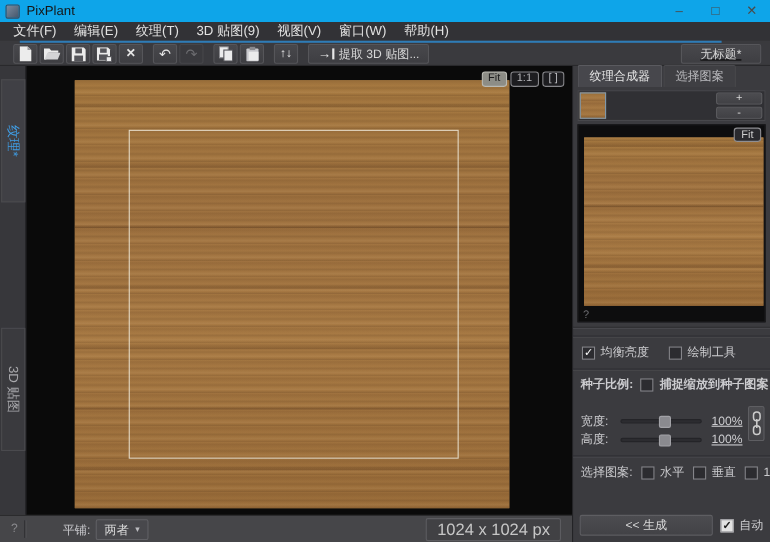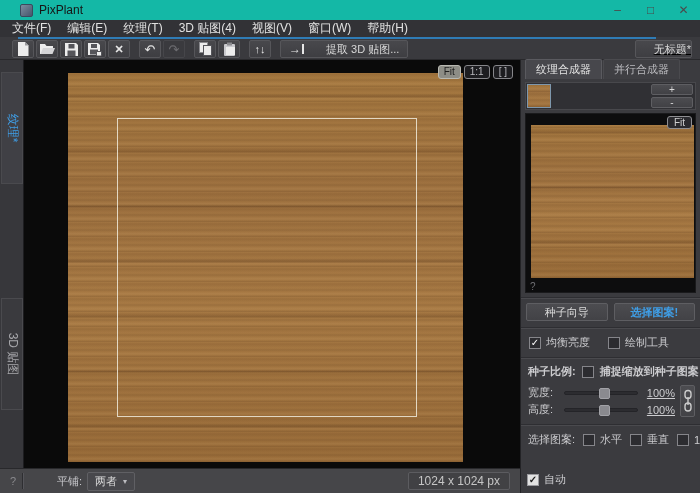--- a/index.html
+++ b/index.html
@@ -1,21 +1,21 @@
 <!DOCTYPE html>
 <html><head>
 <meta charset="utf-8">
 <style>
   * { margin:0; padding:0; box-sizing:border-box; }
   html,body { width:700px; height:493px; overflow:hidden; background:#2f2f33;
     font-family:"Liberation Sans", sans-serif; -webkit-font-smoothing:antialiased; }
   .window { width:700px; height:493px; display:flex; flex-direction:column; background:#3a3a3e; }
 
   
-  .titlebar { height:20px; background:#14b8a6; display:flex; align-items:center; padding-left:20px; }
+  .titlebar { height:20px; background:#0ea5e9; display:flex; align-items:center; padding-left:5px; }
   .app-icon { width:13px; height:13px; margin-right:6px; border-radius:2px;
     background:linear-gradient(135deg,#7d8da0,#44556b); border:1px solid #3a4a5e; }
   .title-text { font-size:12px; color:#161616; }
   .win-controls { margin-left:auto; display:flex; height:100%; }
   .win-btn { width:33px; height:100%; display:flex; align-items:center; justify-content:center;
     color:#4a4a4a; font-size:12px; }
 
   
   .menubar { height:17px; background:#323236; display:flex; align-items:center; padding-left:4px; }
   .menu-item { color:#e2e2e2; font-size:12px; padding:0 8px; line-height:17px; }
@@ -28,22 +28,22 @@
     background:linear-gradient(#48484c,#3e3e42); border:1px solid #56565a; border-radius:2px; margin-right:2px; }
   .tbtn.disabled { background:none; border-color:#46464a; }
   .tgap { width:7px; }
   .glyph { color:#e6e6e6; font-size:13px; line-height:1; }
   .glyph.small { font-size:11px; font-weight:bold; }
   .glyph.dim { color:#6d6d71; }
   .extract-btn { padding:0 8px; gap:4px; }
   .extract-icon { display:flex; align-items:center; }
   .extract-icon .arrow { color:#e6e6e6; font-size:12px; font-weight:bold; }
   .extract-icon .bar { width:2px; height:10px; background:#e6e6e6; margin-left:1px; }
-  .tbtn-label { color:#d8d8d8; font-size:11px; white-space:nowrap;margin-left:18px; }
-  .untitled-btn { margin-left:auto; padding:0 0;text-decoration:underline; }
+  .tbtn-label { color:#d8d8d8; font-size:11px; white-space:nowrap; }
+  .untitled-btn { margin-left:auto; padding:0 17px;text-decoration:underline; }
 
   
   .main { height:433px; display:flex; }
   .left-col { flex:1; display:flex; flex-direction:column; min-width:0; }
   .canvas-row { flex:1; display:flex; min-height:0; }
 
   
   .side-tabs { width:24px; background:#37373b; border-right:1px solid #1d1d20; position:relative; }
   .vtab { position:absolute; left:1px; width:22px; height:112px; background:#3a3a3e;
     border:1px solid #4a4a4e; }
@@ -80,21 +80,21 @@
   
   .statusbar { height:25px; background:#464649; border-top:1px solid #28282b;
     display:flex; align-items:center; padding:0 6px; }
   .sb-help { color:#8a8a8e; font-size:11px; width:14px; text-align:center; }
   .sb-sep { width:1px; height:16px; background:#2e2e31; margin:0 6px 0 2px; box-shadow:1px 0 0 #55555a; }
   .sb-label { color:#c9c9cd; font-size:11px; margin:0 5px 0 28px; }
   .dd { display:flex; align-items:center; gap:6px; background:#48484c; border:1px solid #606064;
     border-radius:2px; padding:1px 7px; color:#dcdcdc; font-size:11px;text-align:right; }
   .dd .caret { font-size:8px; color:#bcbcc0; }
   .size-badge { margin-left:auto; margin-right:4px; background:#414144; border:1px solid #5c5c60;
-    border-radius:2px; padding:1px 9px; color:#c6c6c6; font-size:12px; }
+    border-radius:2px; padding:1px 9px; color:#c6c6c6; font-size:15px; }
 
   
   .rp { width:180px; background:#3b3b3f; border-left:1px solid #232326; display:flex; flex-direction:column; }
   .rp-tabs { height:19px; display:flex; align-items:flex-end; padding-left:4px; gap:1px; }
   .rp-tab { font-size:11px; padding:2px 10px 2px; color:#bbbbbf; background:#3f3f43;
     border:1px solid #4a4a4e; border-bottom:none; border-radius:2px 2px 0 0; }
   .rp-tab.active { color:#e6e6e6; background:#47474c; border-color:#5a5a5f; }
 
   .seed-strip { height:28px; margin:3px 4px 2px; background:#303034; border:1px solid #48484c;
     display:flex; align-items:center; padding:1px; }
@@ -121,21 +121,21 @@
   .cb { width:12px; height:12px; background:#2c2c30; border:1px solid #85858a; flex:0 0 auto;
     display:inline-flex; align-items:center; justify-content:center; font-size:10px; color:#fff; }
   .cb.light { background:#e2e2e2; border-color:#9a9a9e; color:#1c1c1c; font-weight:bold; }
   .cb-group { display:inline-flex; align-items:center; gap:5px; }
 
   .row-checks { display:flex; gap:18px; padding:4px 8px 3px; }
   .row-seedscale { display:flex; align-items:center; gap:6px; padding:3px 0 3px 7px;
     white-space:nowrap; overflow:hidden;font-weight:bold; }
 
   .sliders-wrap { display:flex; align-items:center; padding:2px 5px 2px 7px; }
-  .sliders-col { flex:1; }
+  .sliders-col { flex:1;margin-top:12px; }
   .slider-row { display:flex; align-items:center; height:17px; font-size:11px; color:#cccccf; }
   .slider-label { width:34px; }
   .track { flex:1; height:4px; background:#2c2c30; border:1px solid #242428; border-radius:2px;
     position:relative; margin:0 7px 0 2px; }
   .handle { position:absolute; left:47%; top:-4px; width:11px; height:11px;
     background:#8a8a8f; border:1px solid #a2a2a7; border-radius:2px; }
   .slider-value { width:30px; text-align:right;text-decoration:underline; }
   .chain-btn { width:15px; height:32px; margin-left:5px; display:flex; align-items:center; justify-content:center;
     background:linear-gradient(#4c4c50,#424246); border:1px solid #5e5e62; border-radius:2px; }
 
@@ -158,21 +158,21 @@
       <div class="win-btn">–</div>
       <div class="win-btn">□</div>
       <div class="win-btn">✕</div>
     </div>
   </div>
 
   <div class="menubar">
     <span class="menu-item">文件(F)</span>
     <span class="menu-item">编辑(E)</span>
     <span class="menu-item">纹理(T)</span>
-    <span class="menu-item">3D 贴图(4)</span>
+    <span class="menu-item">3D 贴图(9)</span>
     <span class="menu-item">视图(V)</span>
     <span class="menu-item">窗口(W)</span>
     <span class="menu-item">帮助(H)</span>
   </div>
 
   <div class="accent-line"></div>
 
   <div class="toolbar">
     <div class="tbtn">
       <svg width="12" height="14" viewBox="0 0 12 14">
@@ -275,43 +275,39 @@
           <span>两者</span>
           <span class="caret">▾</span>
         </div>
         <span class="size-badge">1024 x 1024 px</span>
       </div>
     </div>
 
     <div class="rp">
       <div class="rp-tabs">
         <div class="rp-tab active">纹理合成器</div>
-        <div class="rp-tab">并行合成器</div>
+        <div class="rp-tab">选择图案</div>
       </div>
 
       <div class="seed-strip">
         <div class="seed-thumb wood"></div>
         <div class="seed-btn-col">
           <div class="seed-btn">+</div>
           <div class="seed-btn">-</div>
         </div>
       </div>
 
       <div class="preview">
         <div class="preview-tex wood"></div>
         <div class="fit-btn">Fit</div>
         <div class="preview-help">?</div>
       </div>
 
       <div class="sep"></div>
 
-      <div class="row row-buttons">
-        <div class="pbtn">种子向导</div>
-        <div class="pbtn link">选择图案!</div>
-      </div>
 
       <div class="sep"></div>
 
       <div class="row row-checks">
         <span class="cb-group">
           <span class="cb">
               <span>✓</span>
             </span>
           <span>均衡亮度</span>
         </span>
@@ -368,20 +364,21 @@
           <span>垂直</span>
         </span>
         <span class="cb-group">
           <span class="cb"></span>
           <span>180°</span>
         </span>
       </div>
 
 
       <div class="row-generate">
+        <div class="gen-btn">&lt;&lt; 生成</div>
         <span class="cb-group">
           <span class="cb light">
               <span>✓</span>
             </span>
           <span class="row">自动</span>
         </span>
       </div>
     </div>
   </div>
 </div>

